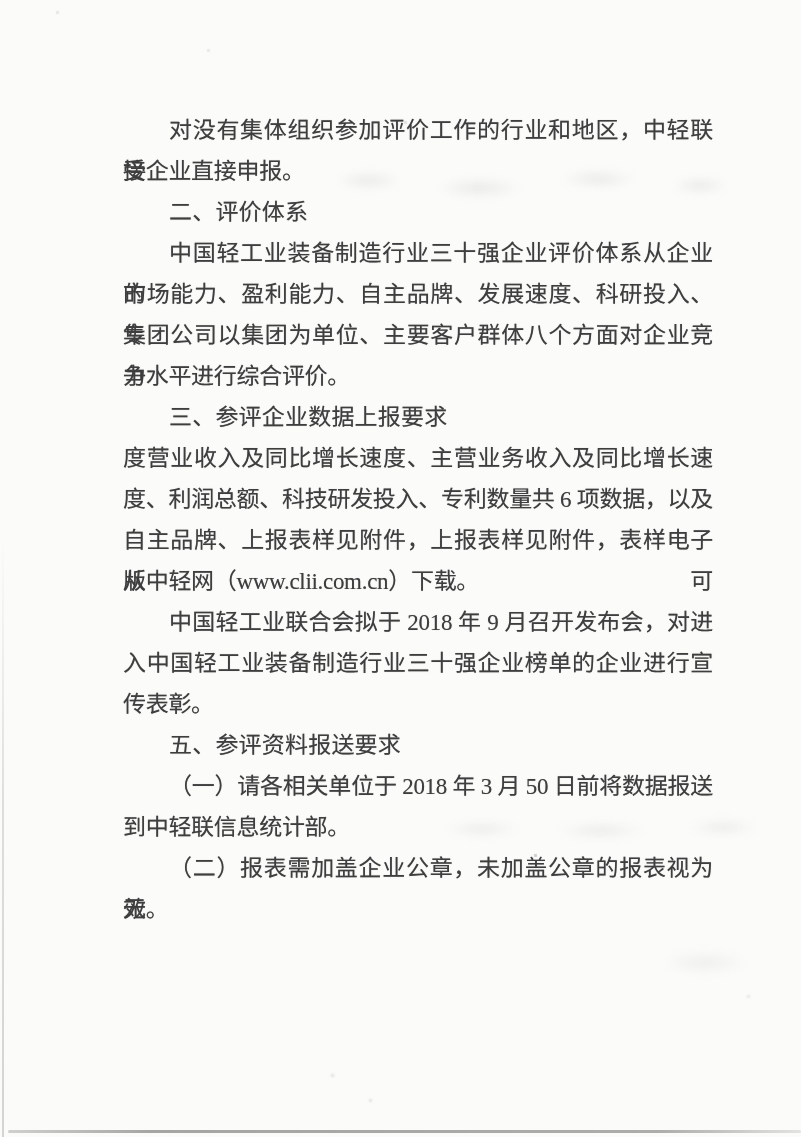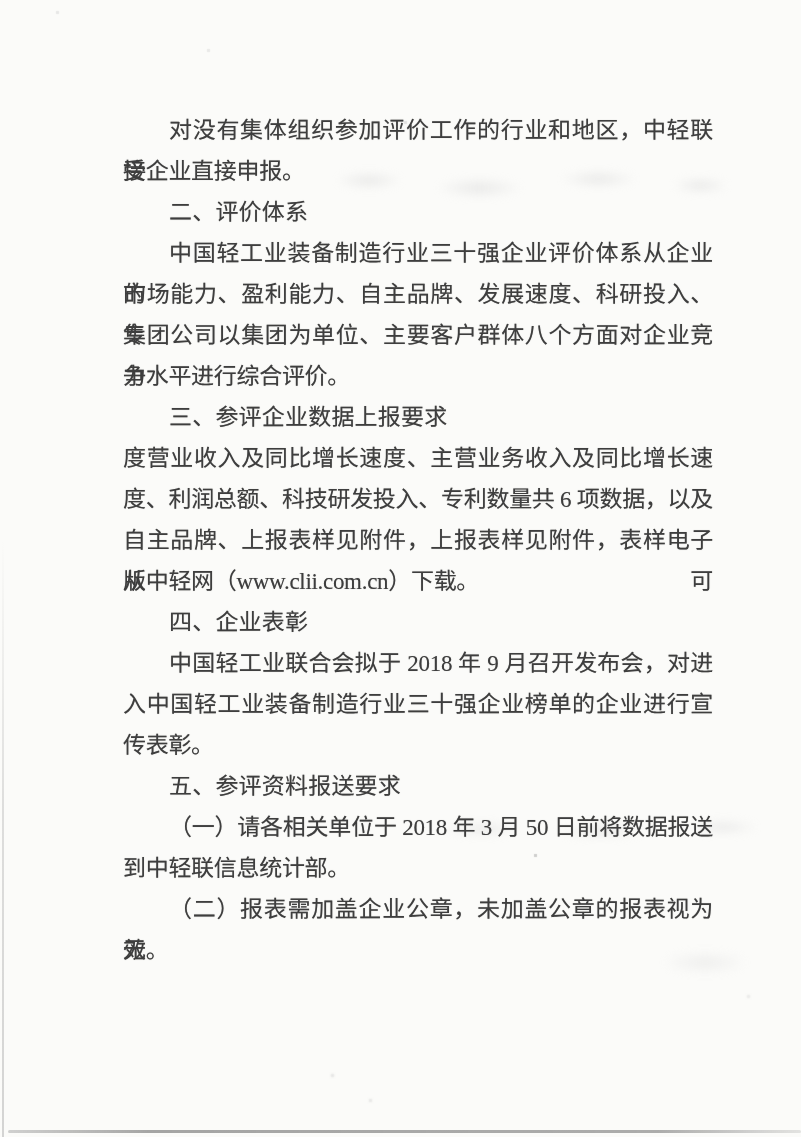--- a/index.html
+++ b/index.html
@@ -115,21 +115,20 @@
     <div class="line ind head">二、评价体系</div>
     <div class="line ind j">中国轻工业装备制造行业三十强企业评价体系从企业的</div>
     <div class="line j">市场能力、盈利能力、自主品牌、发展速度、科研投入、专</div>
     <div class="line j">集团公司以集团为单位、主要客户群体八个方面对企业竞争</div>
     <div class="line">力水平进行综合评价。</div>
     <div class="line ind head">三、参评企业数据上报要求</div>
     <div class="line j">度营业收入及同比增长速度、主营业务收入及同比增长速</div>
     <div class="line j">度、利润总额、科技研发投入、专利数量共 6 项数据，以及</div>
     <div class="line j">自主品牌、上报表样见附件，上报表样见附件，表样电子版可</div>
     <div class="line">从中轻网（www.clii.com.cn）下载。</div>
-    <div class="line ind head">四、企业表彰</div>
     <div class="line ind j">中国轻工业联合会拟于 2018 年 9 月召开发布会，对进</div>
     <div class="line j">入中国轻工业装备制造行业三十强企业榜单的企业进行宣</div>
     <div class="line">传表彰。</div>
     <div class="line ind head">五、参评资料报送要求</div>
     <div class="line ind j">（一）请各相关单位于 2018 年 3 月 50 日前将数据报送</div>
     <div class="line">到中轻联信息统计部。</div>
     <div class="line ind j">（二）报表需加盖企业公章，未加盖公章的报表视为无</div>
     <div class="line">效。</div>
   </div>
 

